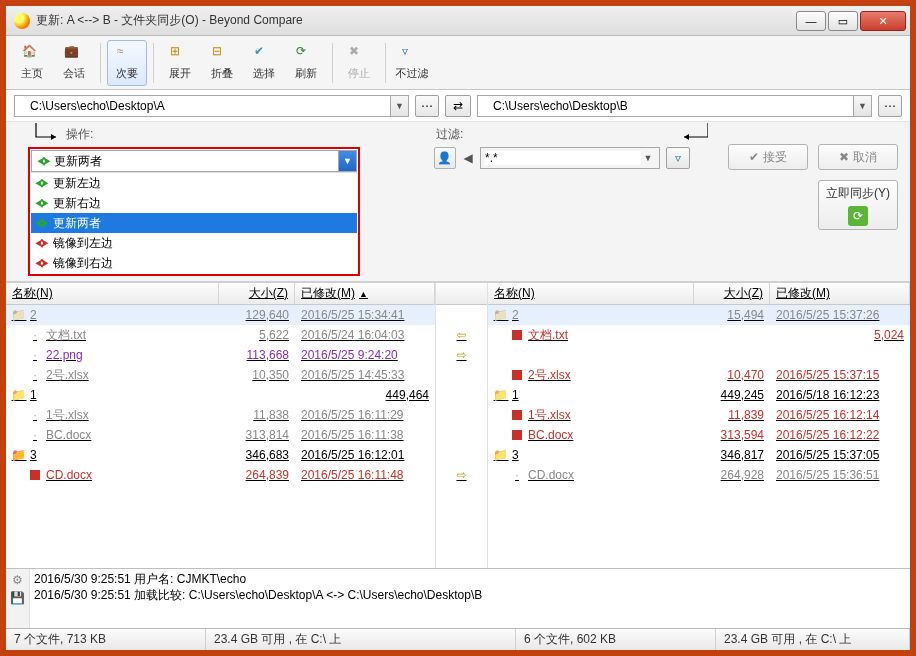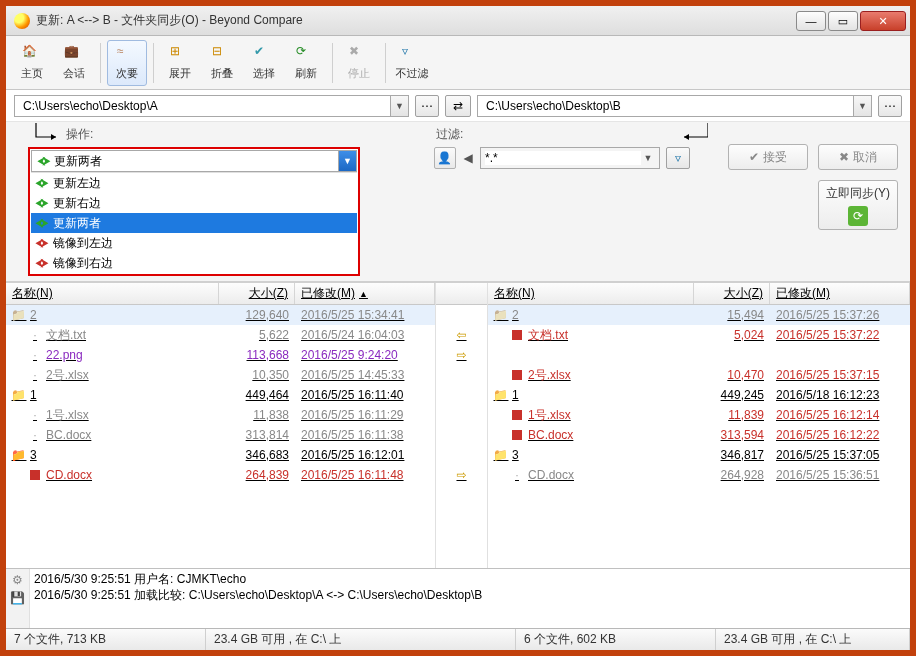--- a/index.html
+++ b/index.html
@@ -20,21 +20,21 @@
 .toolbar { height: 54px; display: flex; align-items: center; padding: 2px 6px; border-bottom: 1px solid #c7c7c7; background: #f5f5f5; gap: 2px; }
 .tbtn { width: 40px; height: 46px; display: flex; flex-direction: column; align-items: center; justify-content: center; border: 1px solid transparent; border-radius: 3px; cursor: pointer; color: #333; gap: 2px; }
 .tbtn.on { border-color: #a0bbe0; background: linear-gradient(#f4f9ff,#dce9fb); }
 .tbtn .tic { width: 20px; height: 20px; }
 .tbtn .tlab { font-size: 11px; }
 .tbtn.disabled { color: #aaa; cursor: default; }
 .tsep { width: 1px; height: 40px; background: #cfcfcf; margin: 0 4px; }
 
 .pathrow { height: 32px; display: flex; align-items: center; padding: 4px 8px; gap: 6px; background: #fff; border-bottom: 1px solid #e5e5e5; }
 .pathbox { flex: 1; display: flex; background:#fff; }
-.pathbox input { flex:1; height: 22px; border: 1px solid #a8a8a8; padding: 2px 8px; }
+.pathbox input { flex:1; height: 22px; border: 1px solid #a8a8a8; padding: 2px 15px; }
 .pathbox .dd { width: 18px; border: 1px solid #a8a8a8; border-left: none; background: linear-gradient(#f7f7f7,#e4e4e4); text-align:center; line-height:20px; font-size:9px; cursor:pointer; color:#555;}
 .sqbtn { width: 24px; height: 22px; border: 1px solid #a0a0a0; background: linear-gradient(#fafafa,#e7e7e7); border-radius: 2px; text-align: center; line-height: 20px; cursor: pointer; }
 .swap { width: 26px; height: 22px; border: 1px solid #a0a0a0; background: linear-gradient(#fafafa,#e7e7e7); border-radius:2px; display:flex;align-items:center;justify-content:center; cursor:pointer;}
 
 .opsarea { height: 160px; background: #f4f4f4; border-bottom: 1px solid #d0d0d0; display:flex; padding: 4px 8px 8px 20px; gap: 8px; position: relative; }
 .opsleft { width: 400px; position: relative; }
 .arrowL, .arrowR { position:absolute; color:#000; font-size:12px; pointer-events:none;}
 .arrowL { left:26px; top:1px; width:30px; height:22px;}
 .arrowR { right:202px; top:1px; width:30px; height:22px;}
 .oplabel { color:#555; margin-bottom:4px; display:block; padding-left:40px;}
@@ -290,21 +290,20 @@
             </div>
             <div class="c size gray">10,350</div>
             <div class="c date gray">2016/5/25 14:45:33</div>
           </div>
           <div class="row">
             <div class="c name" style="padding-left: 6px;">
               <span class="fic">📁</span>
               <span>1</span>
             </div>
             <div class="c size ">449,464</div>
-            <div class="c date ">2016/5/25 16:11:40</div>
           </div>
           <div class="row">
             <div class="c name" style="padding-left: 22px;">
               <span class="fic" style="color: rgb(170, 170, 170);">·</span>
               <span class="gray">1号.xlsx</span>
             </div>
             <div class="c size gray">11,838</div>
             <div class="c date gray">2016/5/25 16:11:29</div>
           </div>
           <div class="row">
@@ -365,21 +364,20 @@
             <div class="c date gray">2016/5/25 15:37:26</div>
           </div>
           <div class="row">
             <div class="c name" style="padding-left: 22px;">
               <span class="fic">
                 <span class="sqred"></span>
               </span>
               <span class="red">文档.txt</span>
             </div>
             <div class="c size red">5,024</div>
-            <div class="c date red">2016/5/25 15:37:22</div>
           </div>
           <div class="row"></div>
           <div class="row">
             <div class="c name" style="padding-left: 22px;">
               <span class="fic">
                 <span class="sqred"></span>
               </span>
               <span class="red">2号.xlsx</span>
             </div>
             <div class="c size red">10,470</div>

